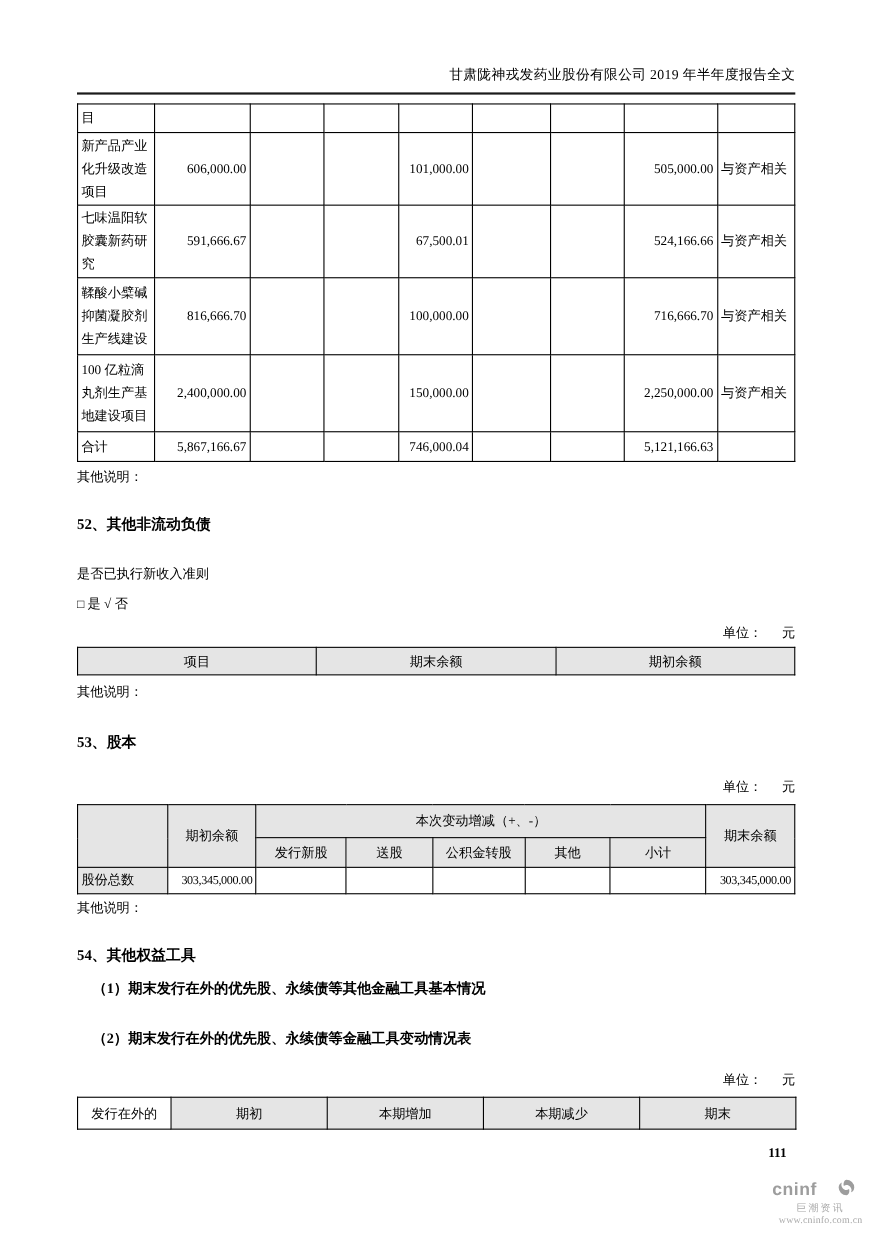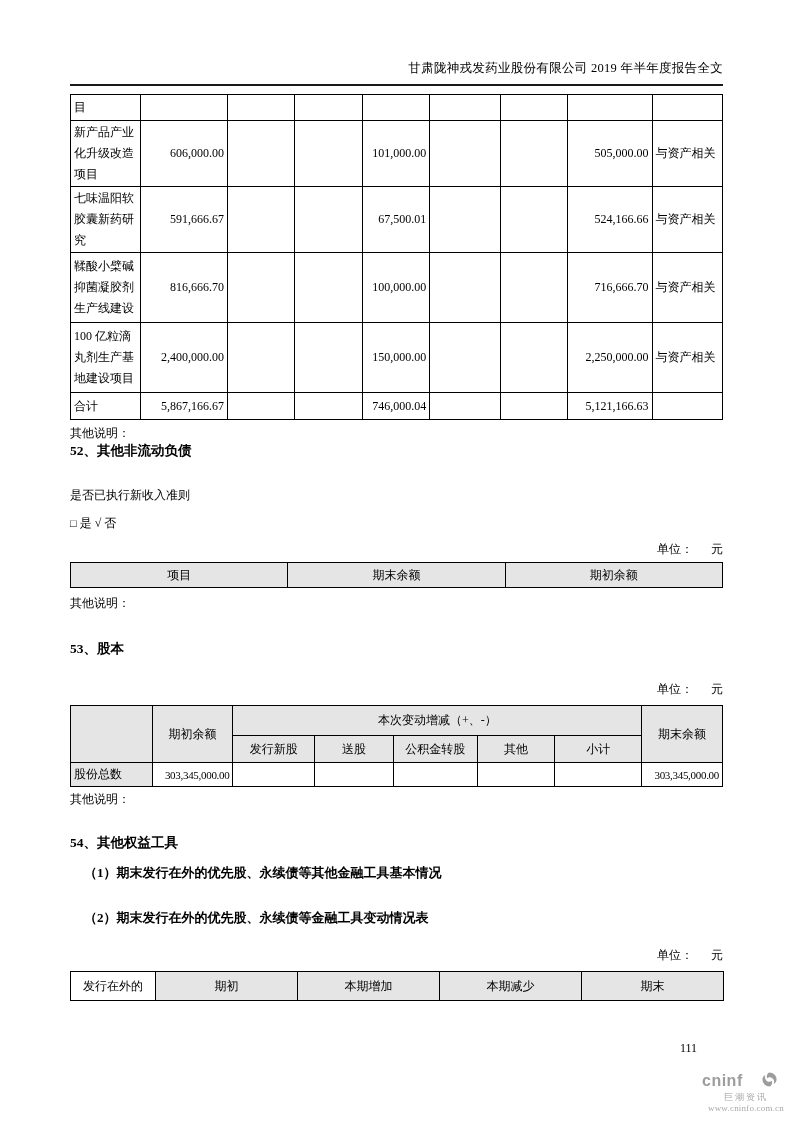--- a/index.html
+++ b/index.html
@@ -42,30 +42,30 @@
   .mt52q  { margin-top:27px; }
   .mt-choice { margin-top:11px; }
   .mt-unit1  { margin-top:9px; }
   .tbl52     { margin-top:4px; }
   .tbl52 th  { height:22px; }
   .mt-note2  { margin-top:7px; }
   .mt-h53    { margin-top:28px; }
   .mt-unit2  { margin-top:23px; }
   .tbl53     { margin-top:7px; }
   .mt-note3  { margin-top:4px; }
-  .mt-h52    { }
+  .mt-h52    { margin-top:26px; }
   .mt-h54    { margin-top:26px; }
   .mt-sub1   { margin-top:12px; }
   .mt-sub2   { margin-top:27px; }
   .mt-unit3  { margin-top:20px; }
   .tbl54     { margin-top:7px; }
   .tbl54 th  { height:26px; }
 
   
-  .page-number { position:absolute; top:1041px; right:96px; font-size:12px; }
+  .page-number { position:absolute; top:1041px; right:78px; font-size:12px;font-weight:bold; }
   .cninfo-logo { position:absolute; top:1071px; right:3px; width:88px; color:#a3a3a3; text-align:center; line-height:1; }
   .logo-top { display:flex; align-items:center; justify-content:flex-start; gap:18px; }
   .logo-word { font-family:"Liberation Sans","DejaVu Sans",sans-serif; font-weight:bold; font-size:16px; letter-spacing:0.5px; color:#9d9d9d; }
   .logo-cn  { font-size:9px; letter-spacing:2px; margin-top:2px; color:#a8a8a8; }
   .logo-url { font-size:9px; margin-top:2px; color:#a8a8a8; letter-spacing:0.2px; }
 </style>
 </head>
 <body>
 
 <div class="page">

